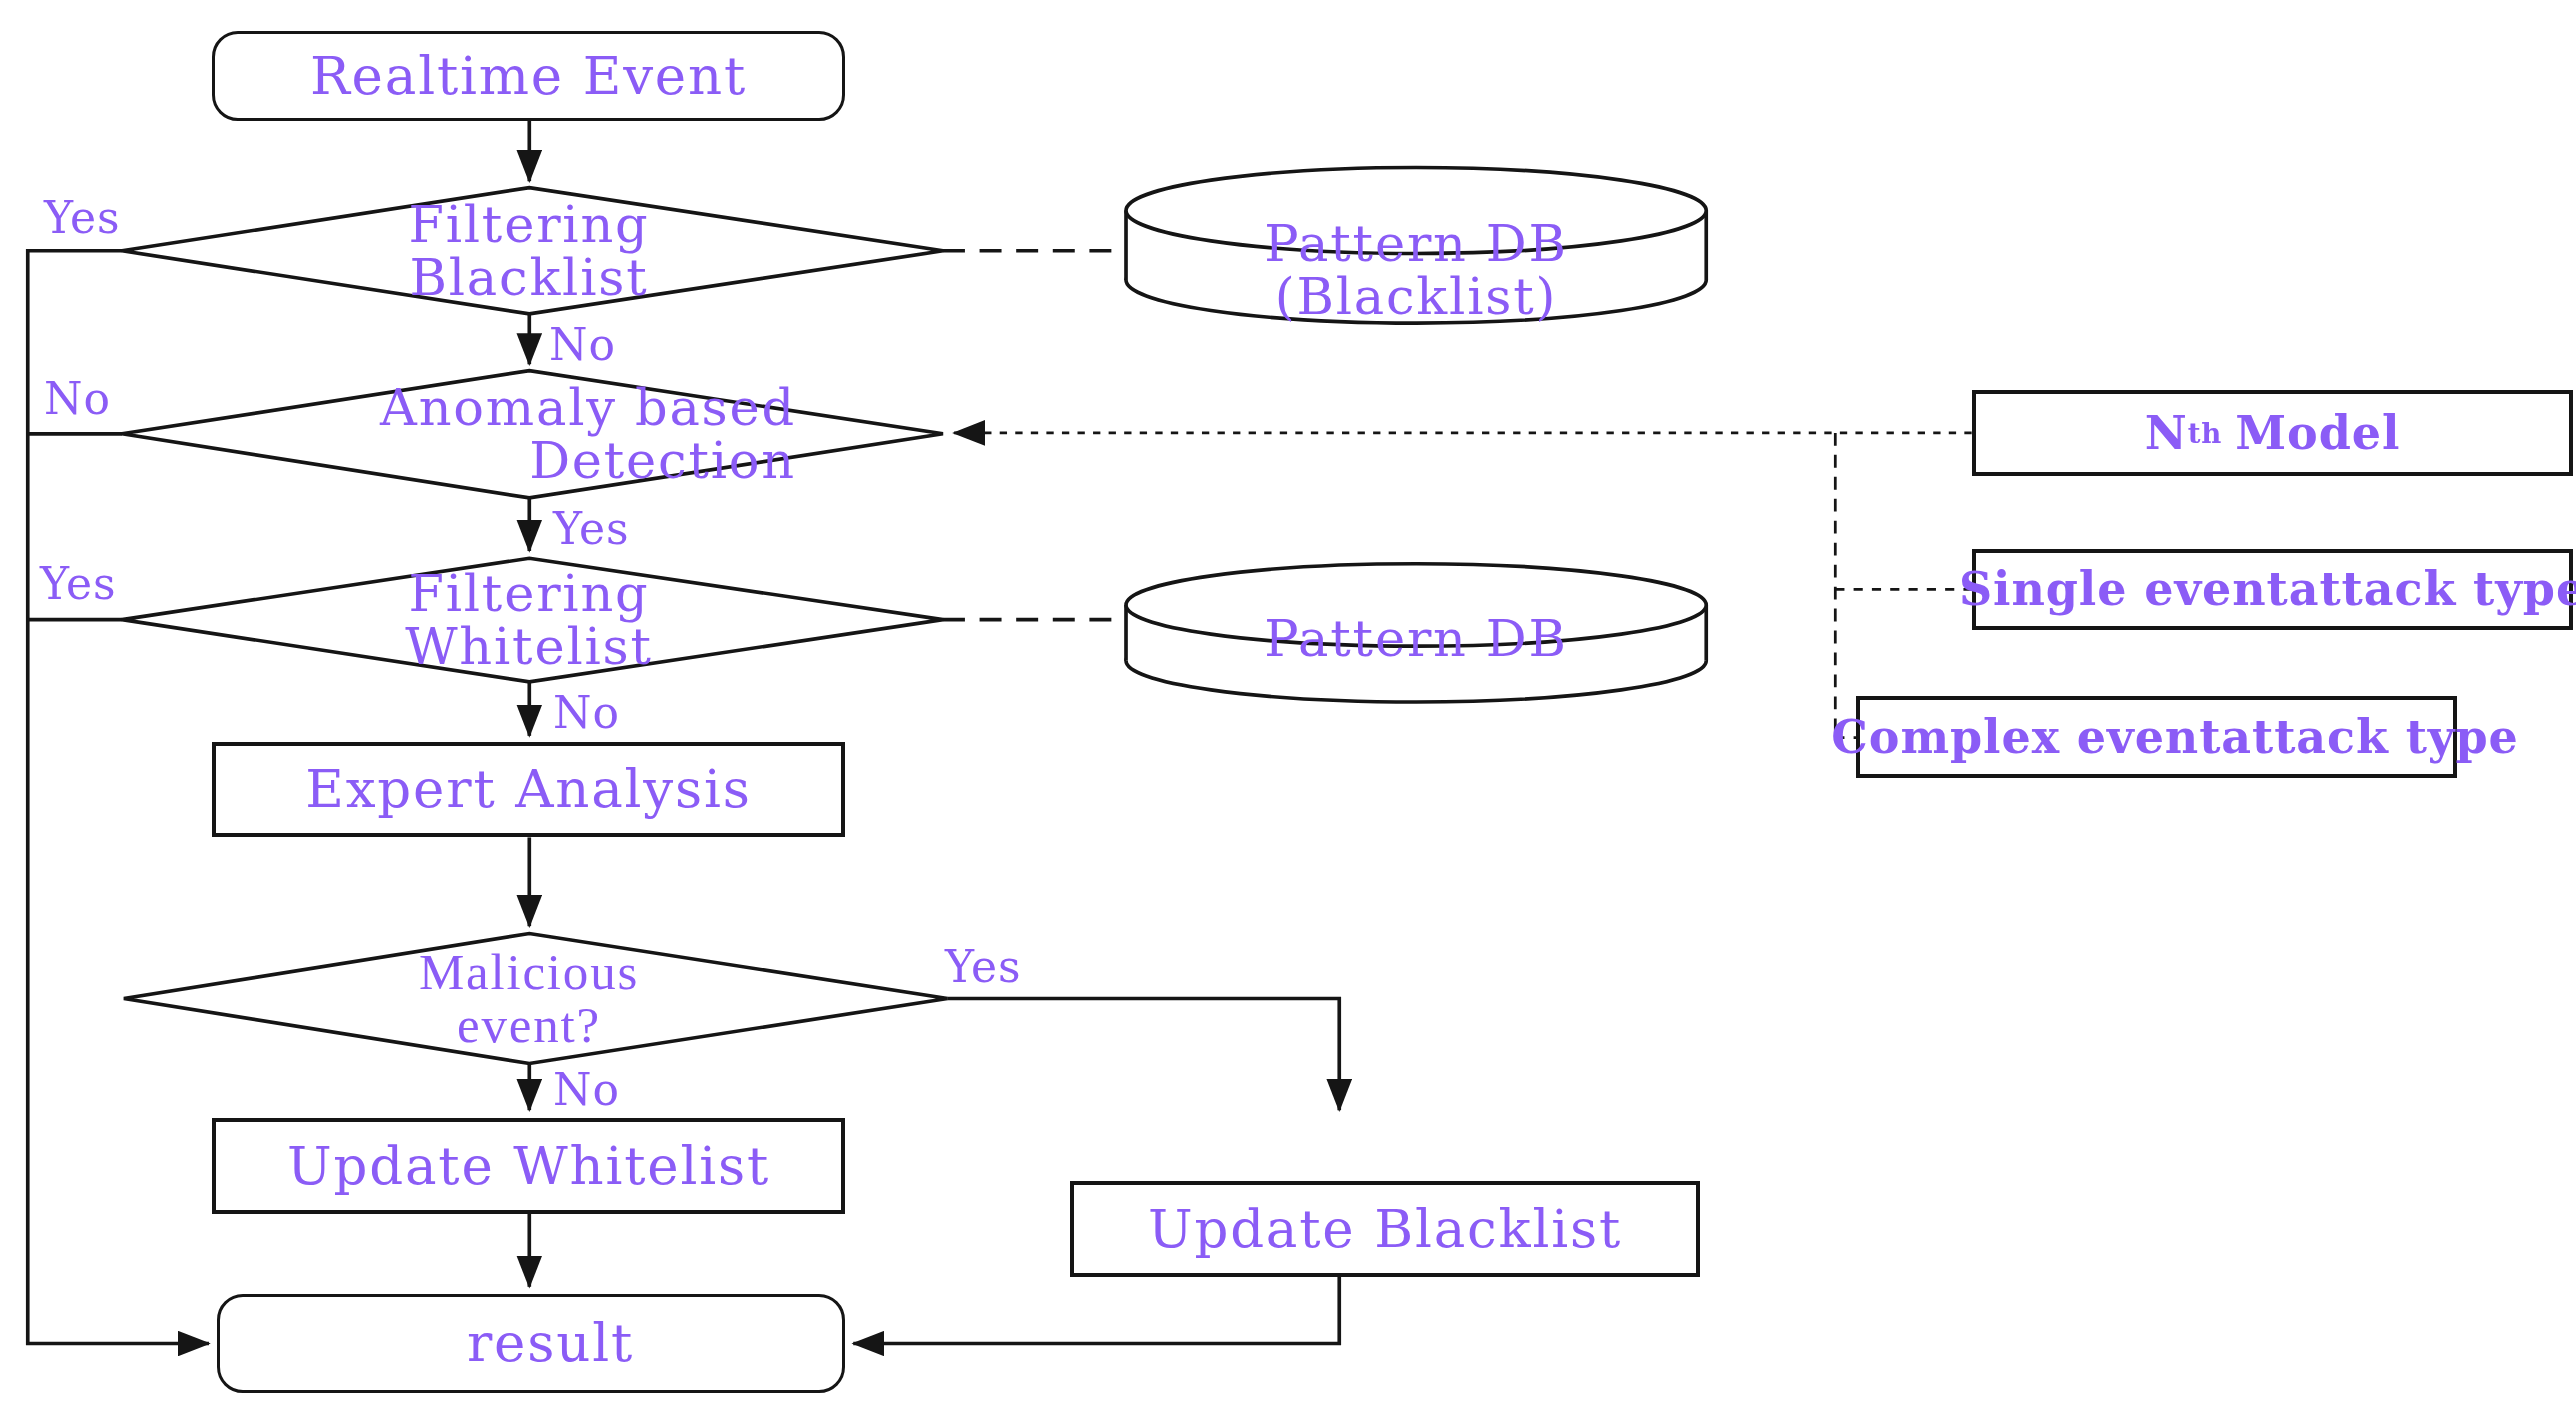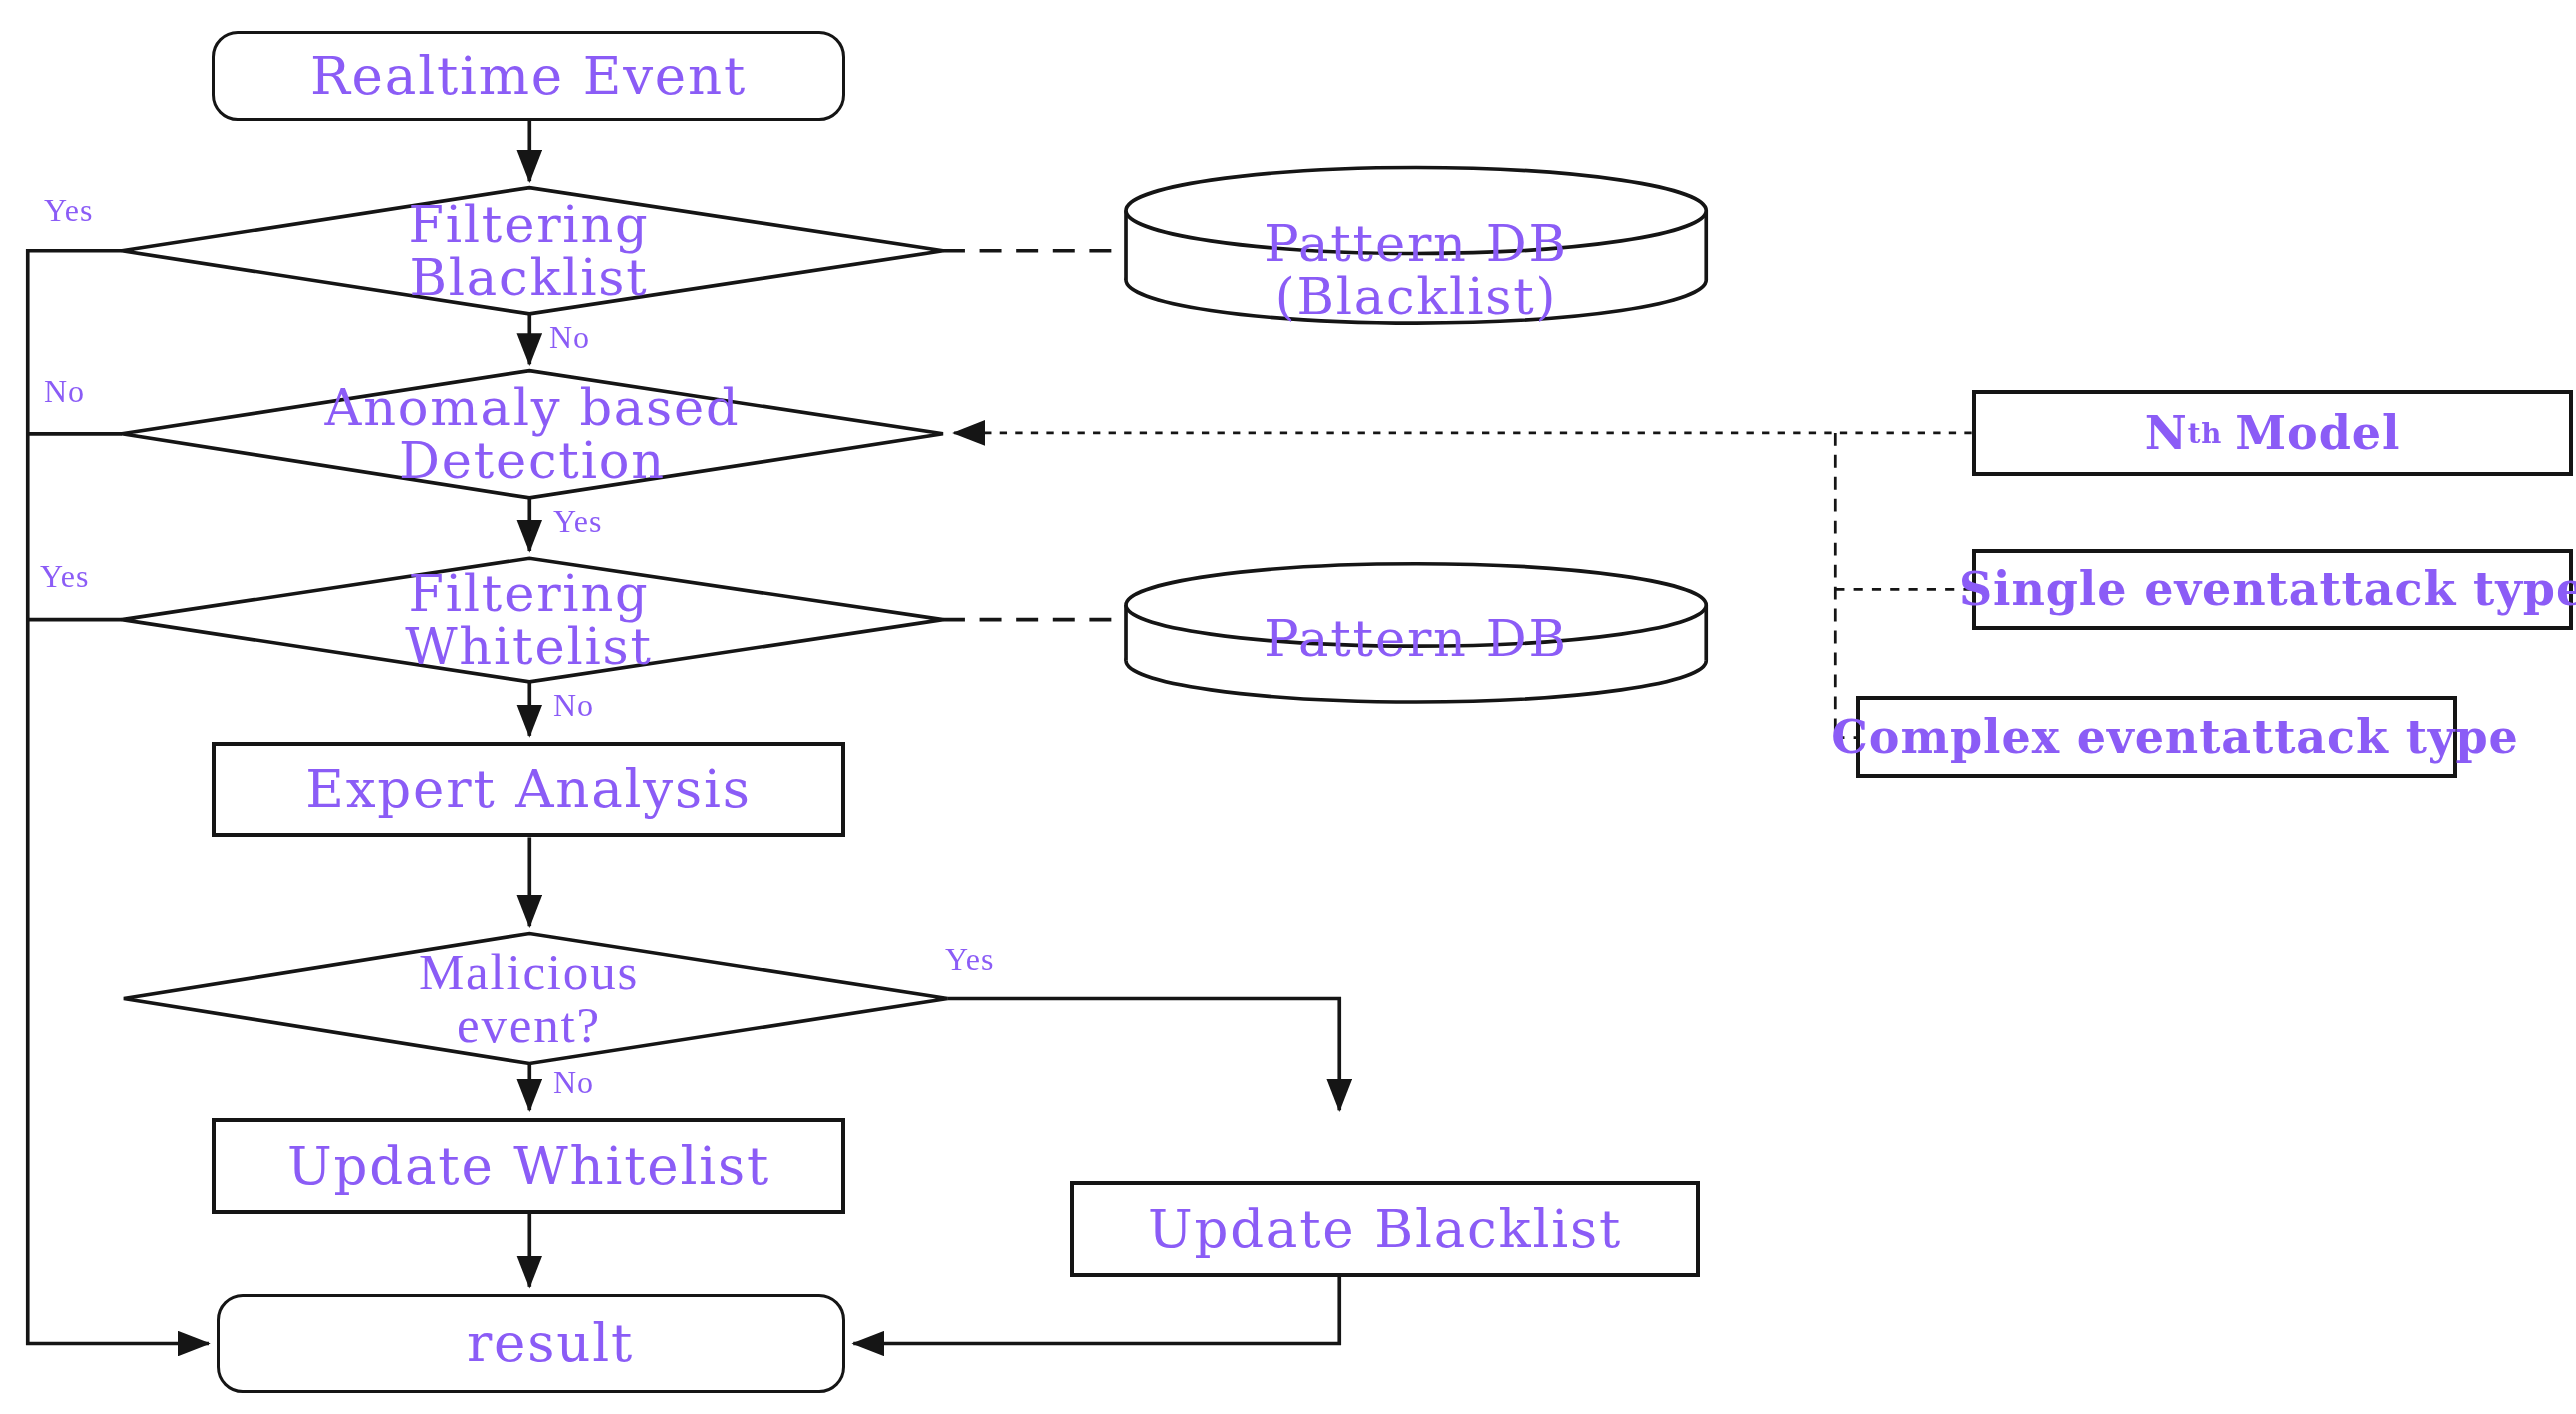--- a/index.html
+++ b/index.html
@@ -43,24 +43,23 @@
     align-items:center;
     justify-content:center;
     text-align:center;
     font-size:51px;
     letter-spacing:1.8px;
     line-height:53px;
     white-space:nowrap;
   }
   .elabel{
     position:absolute;
-    font-size:32px;
+    font-size:44px;
     letter-spacing:0.9px;
     white-space:nowrap;
-    font-family:Liberation Serif, serif;
   }
   sup.nth{font-size:60%;vertical-align:super;}
   .sp{margin-left:13px;}
 </style>
 </head>
 <body>
 
 <div id="stage">
 
   <svg id="wires" viewBox="0 0 2814 1545">
@@ -153,21 +152,21 @@
   <div class="node bold-box" style="left:1856px;top:696px;width:601px;height:82px;padding-left:37px;">
     <span>Complex event</span>
     <span>attack type</span>
   </div>
 
   <div class="overlay" style="left:300px;top:194px;width:458px;height:114px;">
     <span>Filtering</span>
     <span>Blacklist</span>
   </div>
 
-  <div class="overlay" style="left:278px;top:377px;width:509px;height:114px;">
+  <div class="overlay" style="left:287px;top:377px;width:509px;height:114px;align-items:flex-end;">
     <span>Anomaly based</span>
     <span>Detection</span>
   </div>
 
   <div class="overlay" style="left:300px;top:563px;width:458px;height:114px;">
     <span>Filtering</span>
     <span>Whitelist</span>
   </div>
 
   <div class="overlay" style="left:300px;top:942px;width:458px;height:114px;font-family:Liberation Serif, serif;">

